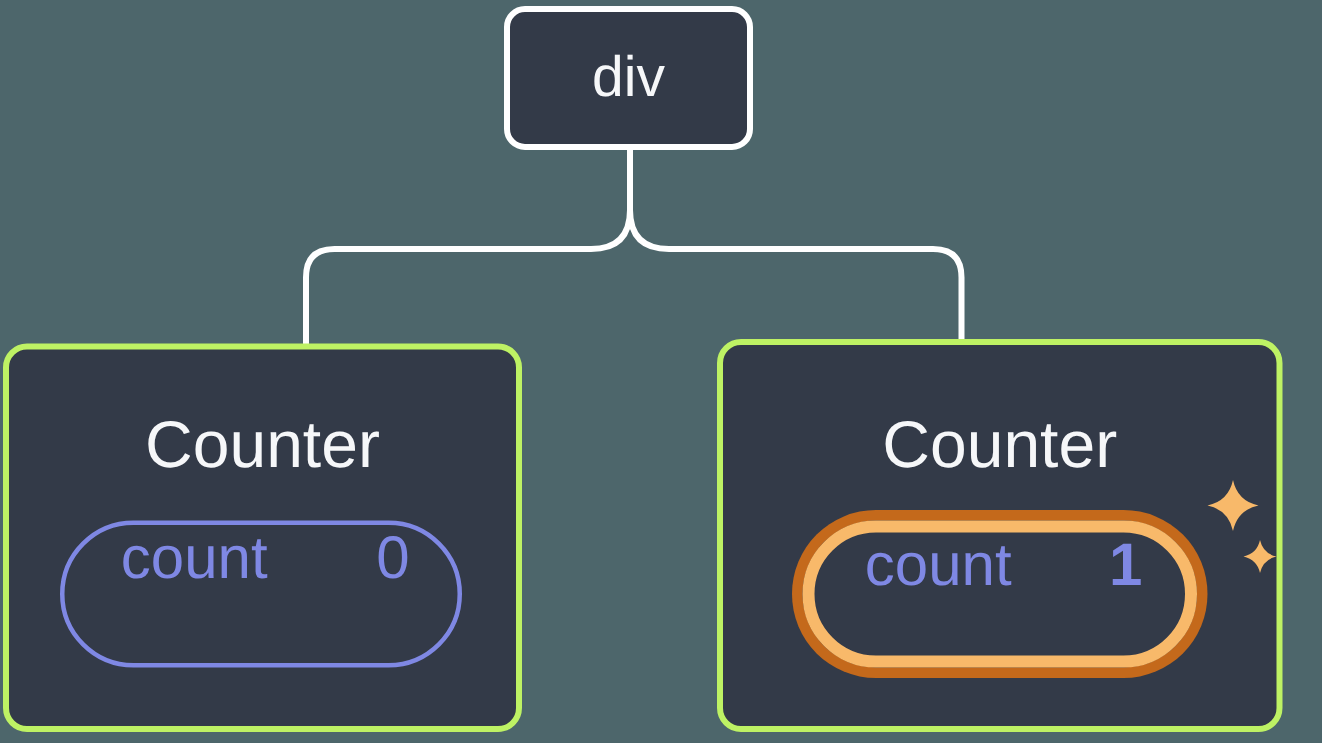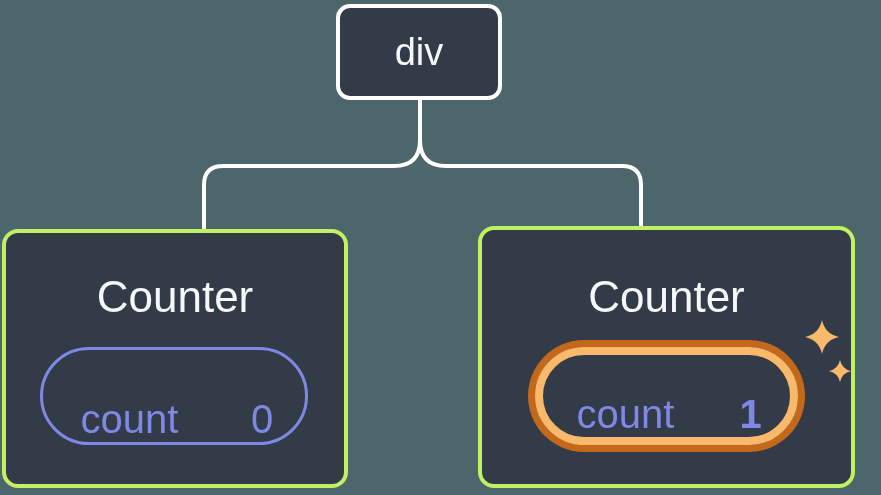--- a/index.html
+++ b/index.html
@@ -61,21 +61,21 @@
     font-size: 44px;
     line-height: 1;
   }
   .card-left  .card-title { top: 42px; }
   .card-right .card-title { top: 45px; }
   .state-pill {
     position: absolute;
     box-sizing: border-box;
     border-radius: 60px;
     display: flex;
-    align-items: flex-end;
+    align-items: flex-start;
     overflow: hidden;
   }
   .pill-normal {
     left: 34px; top: 114px;
     width: 268px; height: 98px;
     border: 3px solid #7f88e4;
   }
   .pill-highlight {
     left: 53px; top: 117px;
     width: 263px; height: 98px;

